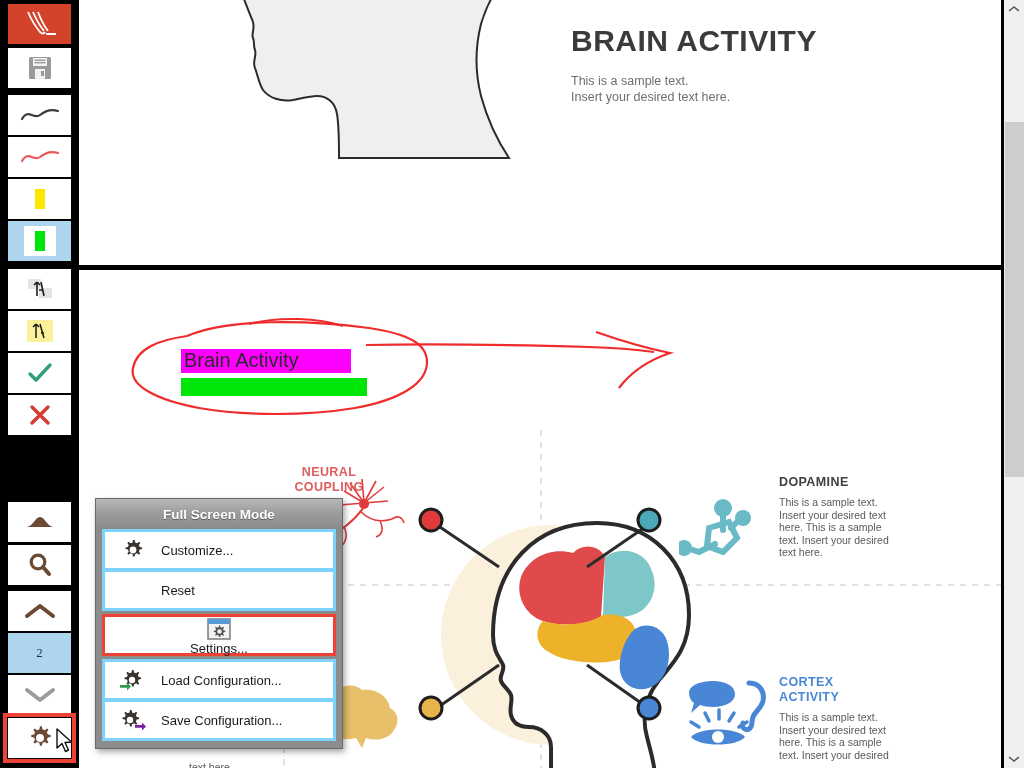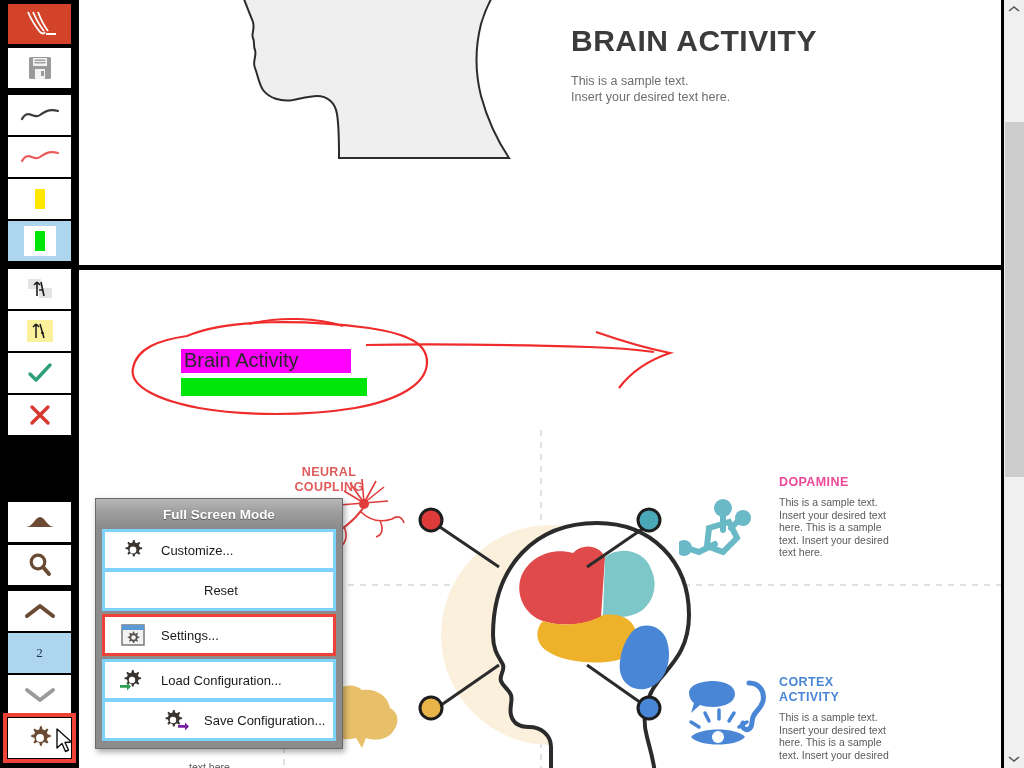--- a/index.html
+++ b/index.html
@@ -94,30 +94,30 @@
     text-shadow: 0 1px 1px rgba(0,0,0,0.45);
     margin: 0 -6px;
   }
   .menu-group { background: #7dd3fc; padding: 3px; }
   .menu-item {
     height: 36px; background: #ffffff;
     display: flex; align-items: center;
     font-size: 13px; color: #1a1a1a;
     font-family: "Liberation Sans", sans-serif;
   }
-  .menu-item + .menu-item { margin-top: 4px; padding-left: 43px; }
+  .menu-item + .menu-item { margin-top: 4px; }
   .mi-icon { width: 56px; display: flex; align-items: center; justify-content: center; flex: none; }
   .mi-label { flex: 1; }
   .menu-sep { height: 3px; background: #8c8c8c; }
   .menu-item-hl {
     border: 3px solid #ef4237;
     background: #fff;
     height: 42px;
     display: flex; align-items: center;
-    font-size: 13px; color: #1a1a1a;
+    font-size: 13px; color: #1a1a1a; flex-direction: column;
   }
 
   
   #scrollbar {
     position: absolute; right: 0; top: 0; width: 21px; height: 768px;
     background: #f0f0f0; border-left: 1px solid #000; z-index: 50;
   }
   .sb-arrow {
     position: absolute; left: 0; width: 20px; height: 18px;
     display: flex; align-items: center; justify-content: center;
@@ -220,21 +220,21 @@
           <path d="M 58,32 L 52,38"></path>
           <path d="M 36,54 L 20,62 L 8,58"></path>
           <path d="M 30,38 L 50,32 L 58,48 L 44,62 L 28,56 Z"></path>
         </g>
         <circle cx="44" cy="18" r="9" fill="#69b9c6"></circle>
         <circle cx="64" cy="28" r="8" fill="#69b9c6"></circle>
         <circle cx="5" cy="58" r="8" fill="#69b9c6"></circle>
       </svg>
 
       <div class="ig" style="left:700px;top:200px;width:125px">
-        <div class="ig-label" style="color:#ec4899">DOPAMINE</div>
+        <div class="ig-label" style="color:#404040">DOPAMINE</div>
         <div class="ig-body">This is a sample text. Insert your desired text here. This is a sample text. Insert your desired text here.</div>
       </div>
 
       <svg width="130" height="70" style="position:absolute;left:225px;top:405px">
         <path d="M 10,34 C 10,20 20,10 34,10 C 40,4 52,4 58,10 C 72,8 84,16 86,28
                  C 94,32 96,42 90,50 C 86,58 74,62 62,58 L 58,68 L 52,58
                  C 36,62 22,56 14,48 C 8,44 8,38 10,34 Z" fill="#e8c06a"></path>
         <path d="M -8,30 C -8,22 -2,14 6,14 L 6,56 C -2,52 -8,42 -8,30 Z" fill="#e8c06a"></path>
       </svg>
 

